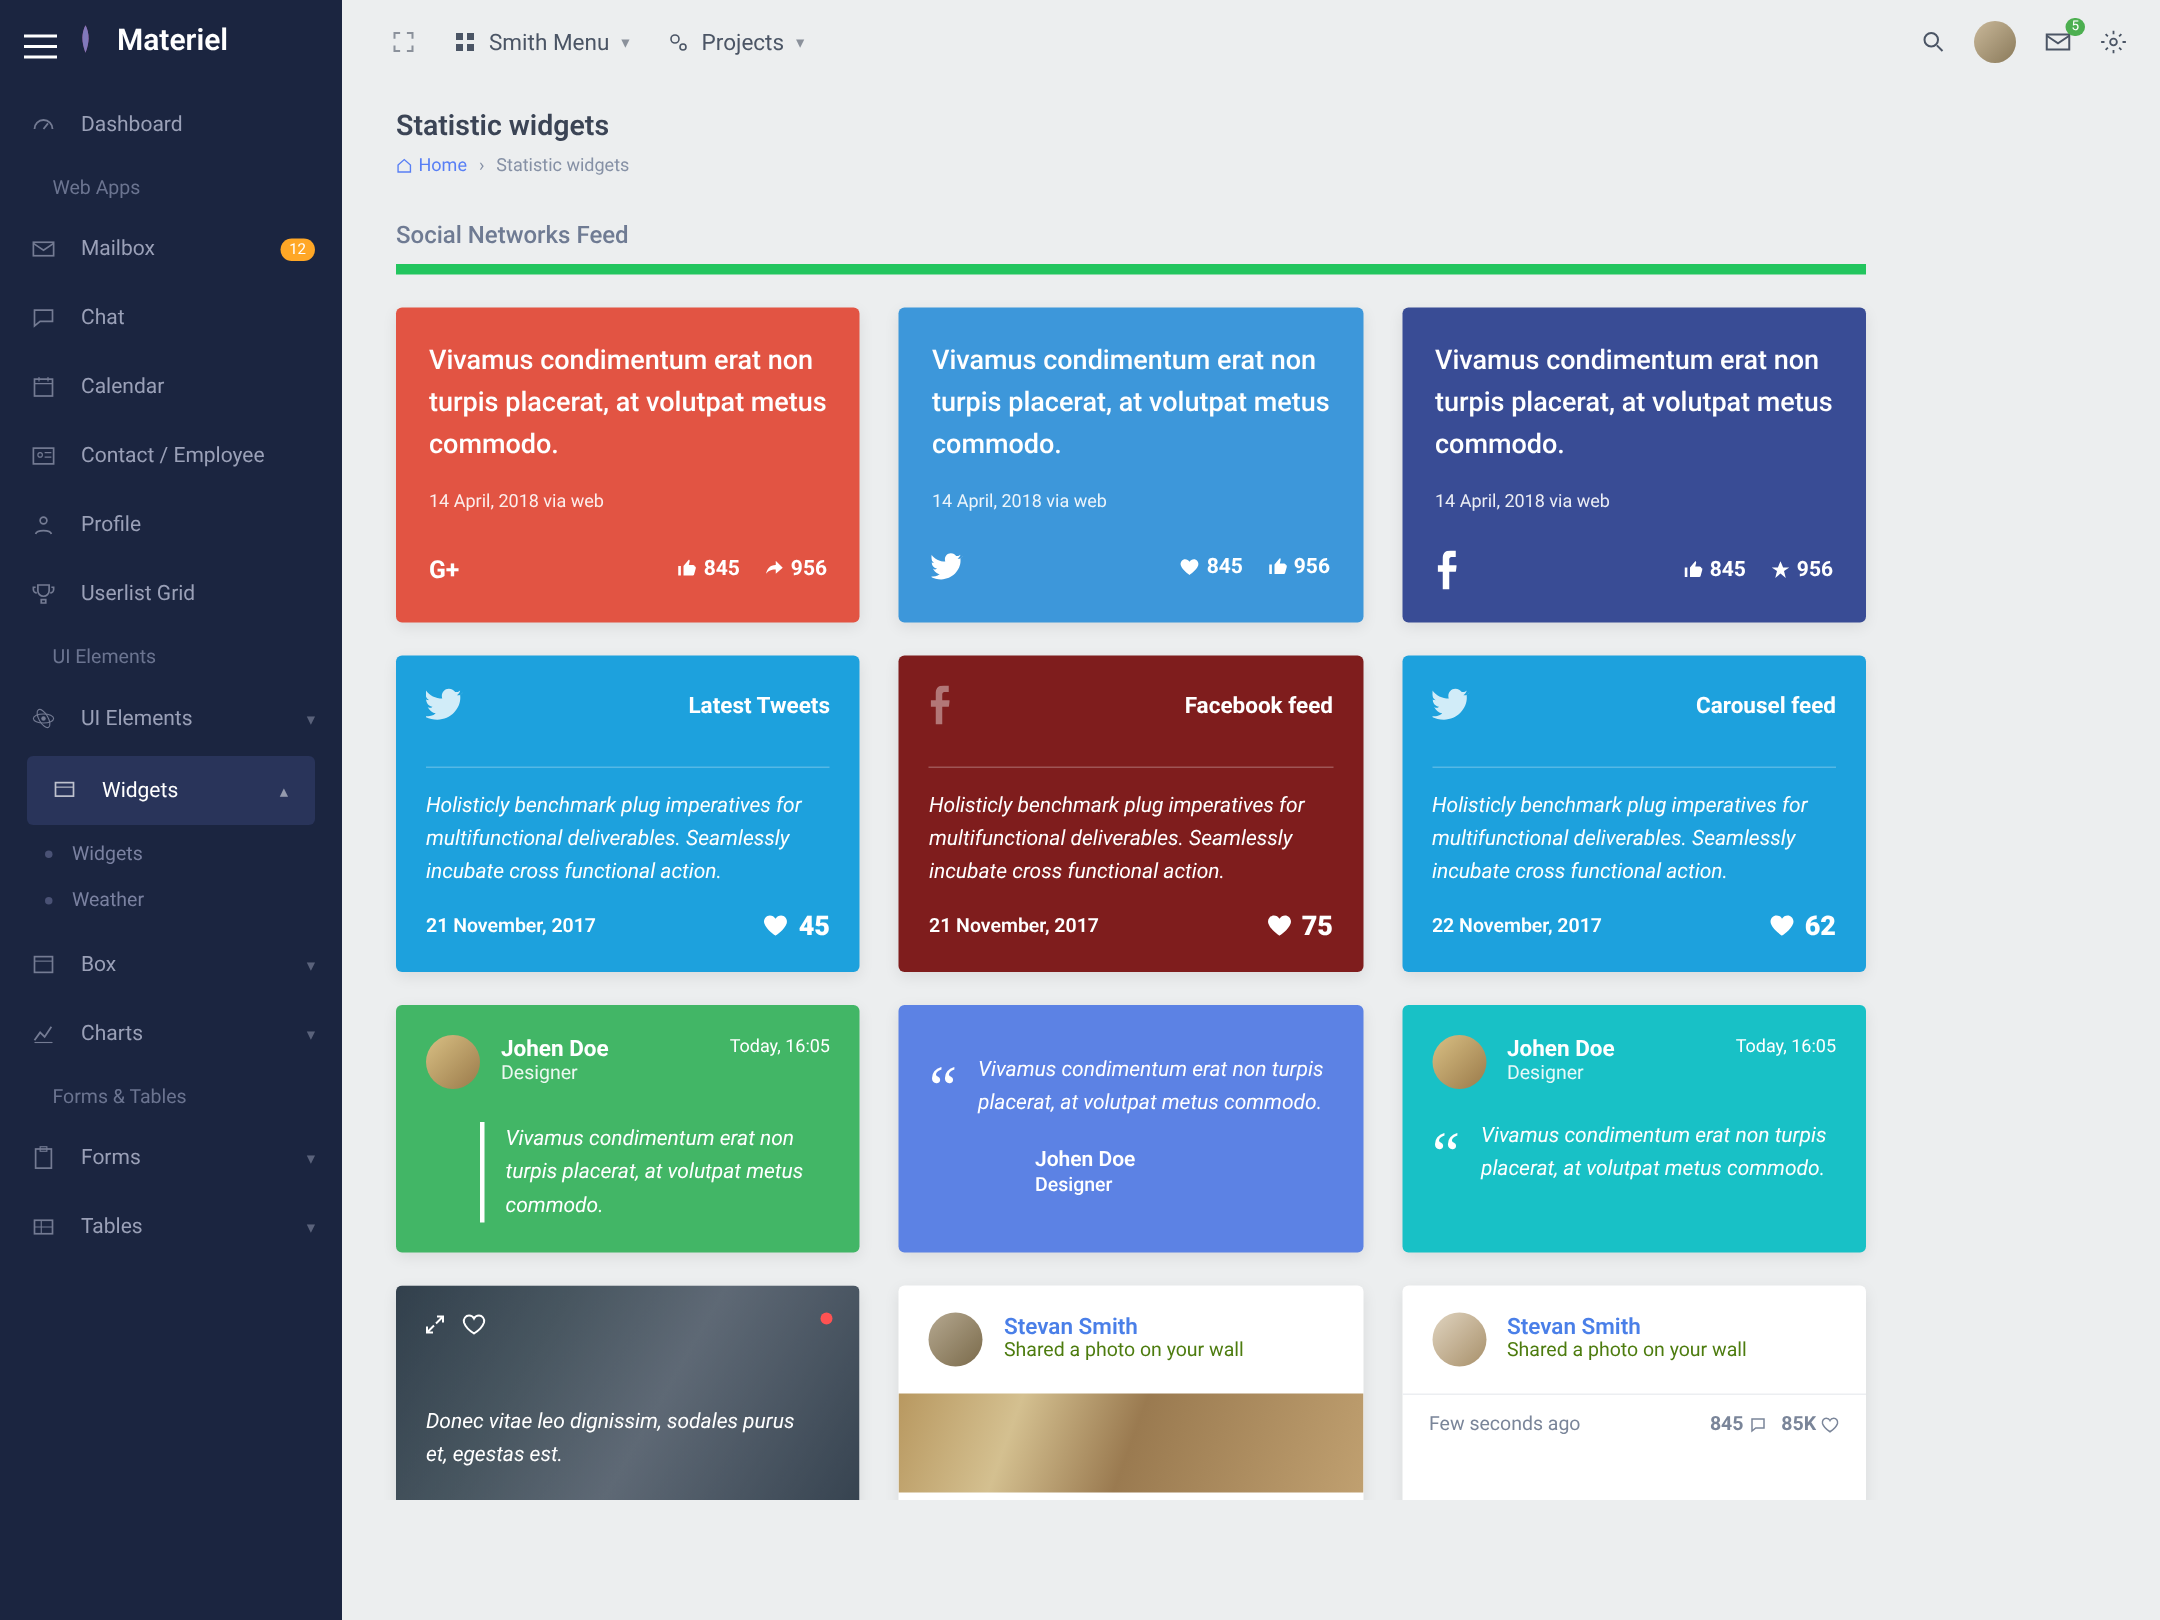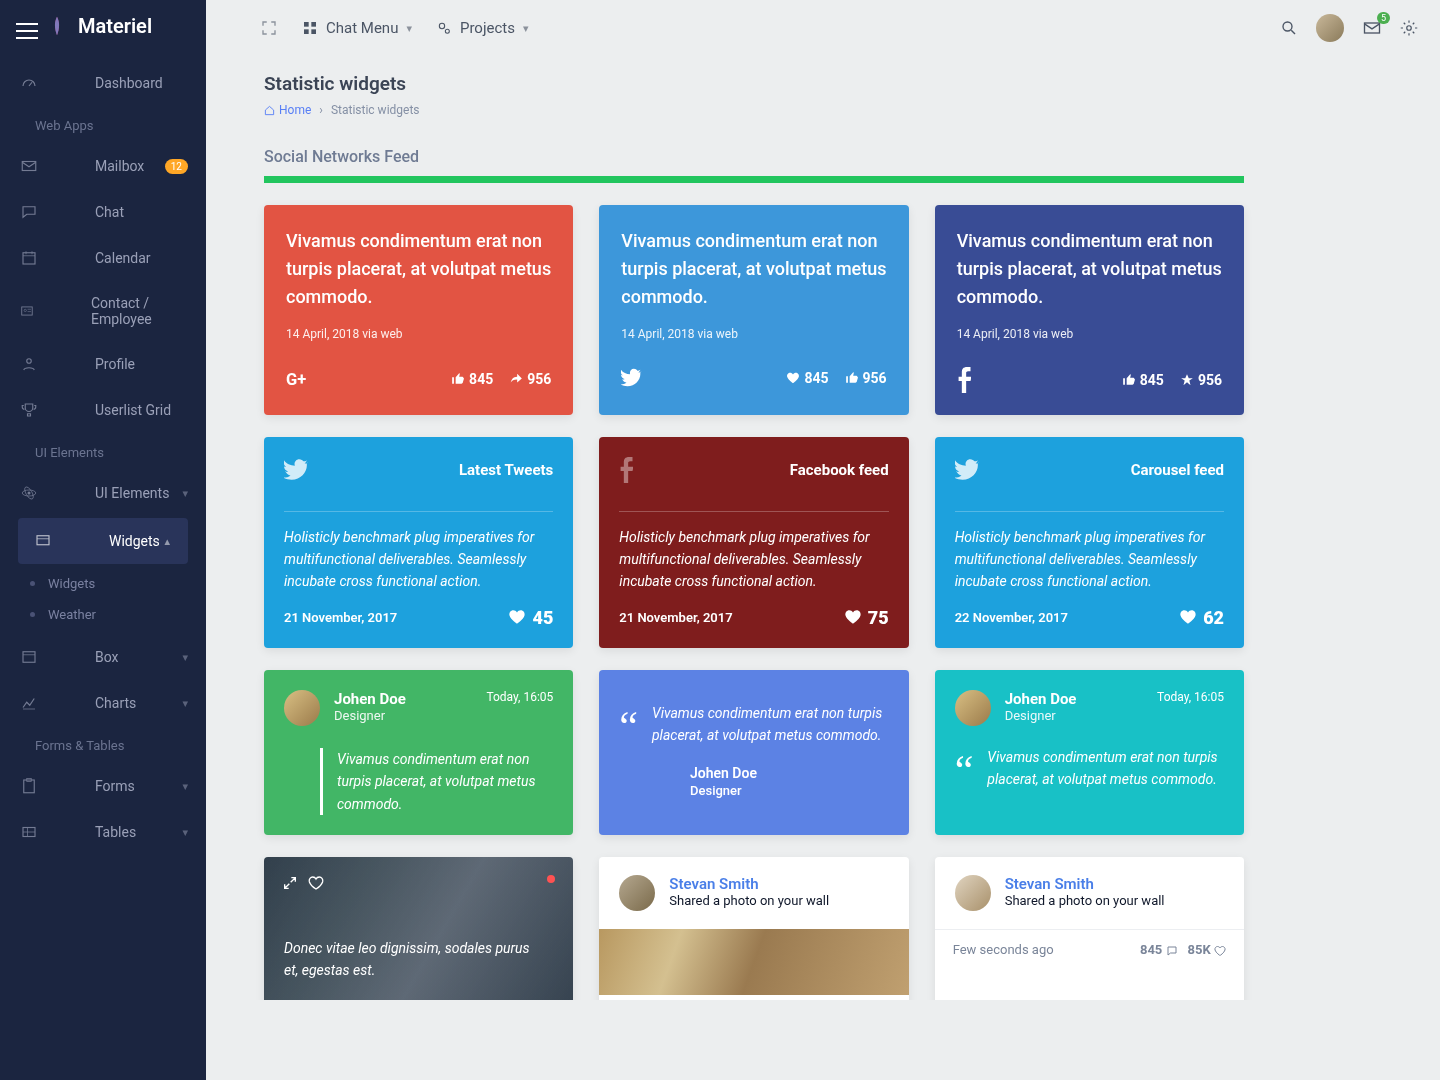--- a/index.html
+++ b/index.html
@@ -1,26 +1,26 @@
 <!DOCTYPE html>
 <html><head>
 <meta charset="utf-8">
 <style>
 * { margin:0; padding:0; box-sizing:border-box; }
 body { font-family:-apple-system,BlinkMacSystemFont,"Segoe UI",Roboto,sans-serif; background:#eceeef; width:1270px; height:1000px; overflow:hidden; color:#2c3e50; }
 
 
-.sidebar { position:fixed; left:0; top:0; width:206px; height:100%; background:#1b2540; color:#9aa0b7; overflow-y:auto; }
+.sidebar { position:fixed; left:0; top:0; width:228px; height:100%; background:#1b2540; color:#9aa0b7; overflow-y:auto; }
 .brand { display:flex; align-items:center; padding:14px 18px; color:#fff; font-size:20px; font-weight:600; }
 .brand svg { margin-right:10px; margin-left:28px; }
 .hamburger { position:absolute; left:16px; top:18px; width:22px; cursor:pointer; }
 .hamburger span { display:block; height:2px; background:#fff; margin:5px 0; }
 .nav-sec { padding:8px 0; }
 .nav-title { padding:12px 35px 10px; font-size:13px; color:#6b7490; }
-.nav-item { display:flex; align-items:center; padding:14px 20px; font-size:14px; cursor:pointer; position:relative;gap:41px; }
+.nav-item { display:flex; align-items:center; padding:14px 20px; font-size:14px; cursor:pointer; position:relative; }
 .nav-item .ic { width:18px; height:18px; margin-right:16px; opacity:.7; }
 .nav-item.active { background:#29345a; color:#fff; border-radius:4px; margin:2px 18px; padding:14px 16px; }
 .nav-chev { position:absolute; right:18px; font-size:11px; opacity:.5; }
 .nav-badge { position:absolute; right:18px; background:#ffa726; color:#fff; font-size:10px; padding:2px 6px; border-radius:10px; }
 .sub-nav { padding:2px 0 4px; }
 .sub-item { display:flex; align-items:center; padding:8px 20px 8px 48px; font-size:13px; cursor:pointer; color:#7a81a0; position:relative; }
 .sub-item::before { content:""; width:5px; height:5px; border-radius:50%; background:#4a5275; position:absolute; left:30px; }
 .sub-item.sel { color:#fff; font-weight:600; }
 
 
@@ -80,21 +80,21 @@
 
 .c-img { background:linear-gradient(rgba(30,40,55,.3),rgba(30,40,55,.3)),linear-gradient(120deg,#3a4a55 0%,#5a6a72 30%,#7a8590 55%,#3e4c58 100%); color:#fff; padding:20px; min-height:160px; position:relative; }
 .c-img .tl { position:absolute; left:18px; top:18px; display:flex; gap:10px; }
 .c-img .dot { position:absolute; right:18px; top:18px; width:8px; height:8px; border-radius:50%; background:#ff5252; }
 .c-img .txt { margin-top:60px; font-style:italic; font-size:14px; line-height:1.6; max-width:260px; }
 .c-white { background:#fff; color:#3b4455; }
 .cw-head { display:flex; gap:14px; padding:18px 20px; }
 .cw-av { width:36px; height:36px; border-radius:50%; background:linear-gradient(135deg,#b5a890,#7a6a4a); }
 .cw-av.f { background:linear-gradient(135deg,#e0d4c0,#a8906a); }
 .cw-name { color:#4a7fe8; font-weight:600; font-size:15px; }
-.cw-sub { font-size:13px; color:#0f172a; }
+.cw-sub { font-size:13px; color:#4d7c0f; }
 .cw-photo { height:66px; background:linear-gradient(110deg,#b89860 0%,#d4c090 25%,#9a7a50 50%,#c0a070 100%); }
 .cw-bar { border-top:1px solid #eceef1; padding:12px 18px; display:flex; font-size:13px; color:#7a8599; }
 .cw-bar .r { margin-left:auto; display:flex; gap:10px; align-items:center; }
 
 svg { display:inline-block; vertical-align:middle; }
 .muted-ic { opacity:.6; }
 </style>
 </head>
 <body>
 
@@ -232,21 +232,21 @@
     <svg width="18" height="18" viewBox="0 0 24 24" class="muted-ic">
         <path fill="none" stroke="#4b5565" stroke-width="1.8" d="M4 9V4h5M20 9V4h-5M4 15v5h5M20 15v5h-5"></path>
       </svg>
     <div class="tb-item">
       <svg width="16" height="16" viewBox="0 0 24 24">
           <rect x="3" y="3" width="7" height="7" fill="#4b5565"></rect>
           <rect x="14" y="3" width="7" height="7" fill="#4b5565"></rect>
           <rect x="3" y="14" width="7" height="7" fill="#4b5565"></rect>
           <rect x="14" y="14" width="7" height="7" fill="#4b5565"></rect>
         </svg>
-      <span>Chat Menu</span>
+      <span>Smith Menu</span>
       <span style="font-size:11px;opacity:.6">▾</span>
     </div>
     <div class="tb-item">
       <svg width="16" height="16" viewBox="0 0 24 24">
           <circle cx="9" cy="9" r="4" fill="none" stroke="#4b5565" stroke-width="1.6"></circle>
           <circle cx="17" cy="17" r="3" fill="none" stroke="#4b5565" stroke-width="1.6"></circle>
         </svg>
       <span>Projects</span>
       <span style="font-size:11px;opacity:.6">▾</span>
     </div>

